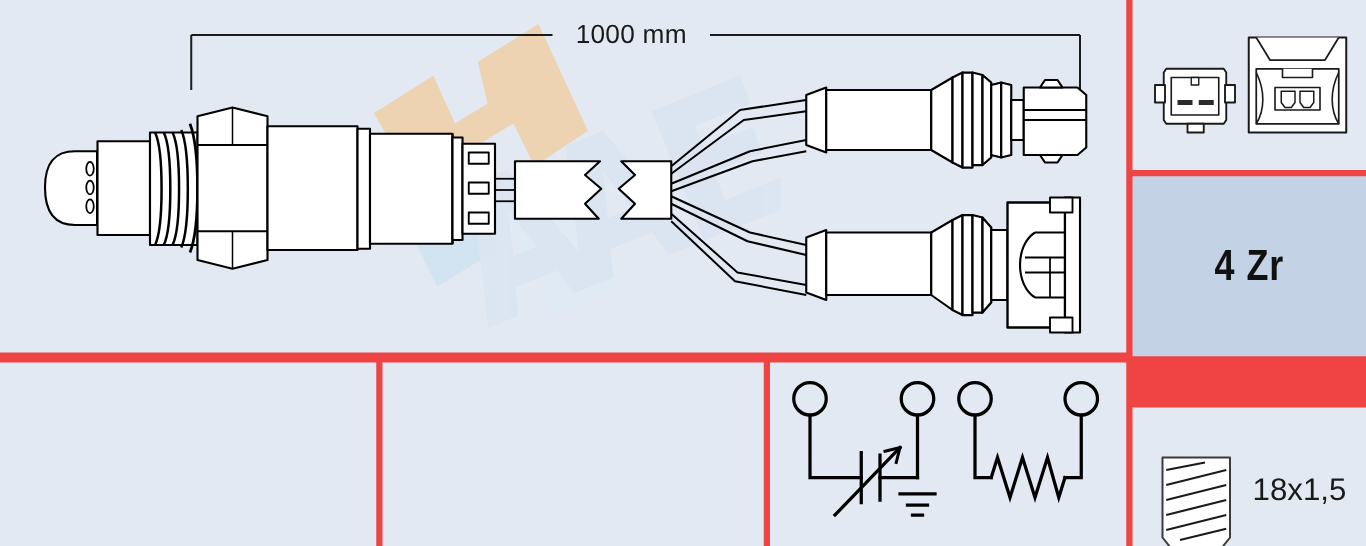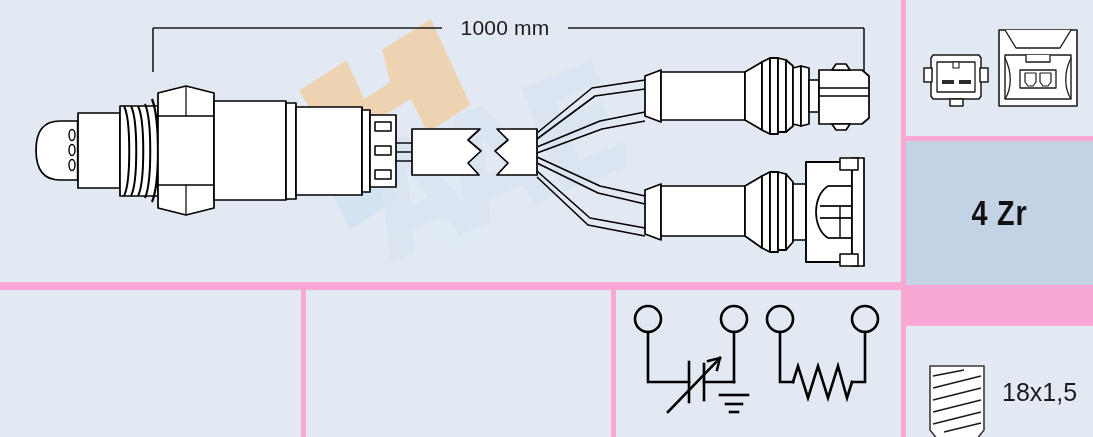--- a/index.html
+++ b/index.html
@@ -1,17 +1,17 @@
 <!DOCTYPE html>
 <html><head>
 <meta charset="utf-8">
 <style>
   html,body{margin:0;padding:0;background:#ffffff;}
   body{width:1093px;height:437px;font-family:"Liberation Sans",sans-serif;overflow:hidden;}
-  #stage{position:relative;width:1093px;height:437px;background:#f9a8d4;}
+  #stage{position:relative;width:1093px;height:437px;background:#ef4444;}
 
   .panel{position:absolute;background:#e3e9f2;overflow:hidden;}
   .panel.accent{background:#c3d3e5;}
 
   
   #panel-main        {left:0;   top:0;   width:901px; height:282px;}
   #panel-connectors  {left:906px;top:0;   width:187px; height:136px;}
   #panel-sensor-type {left:906px;top:141px;width:187px;height:144px;}
   #panel-empty-a     {left:0;   top:290px;width:301px; height:147px;}
   #panel-empty-b     {left:306px;top:290px;width:305px; height:147px;}

